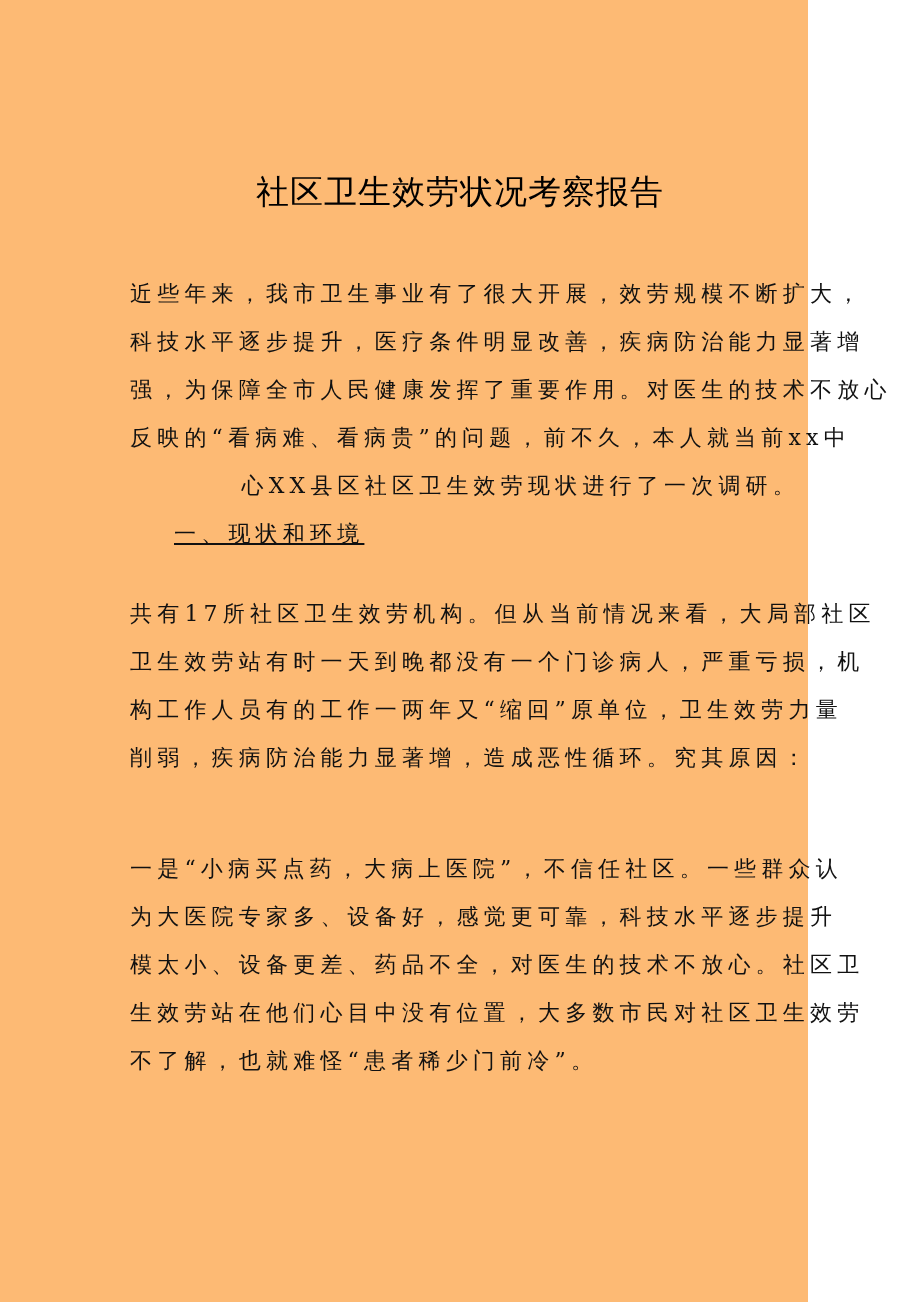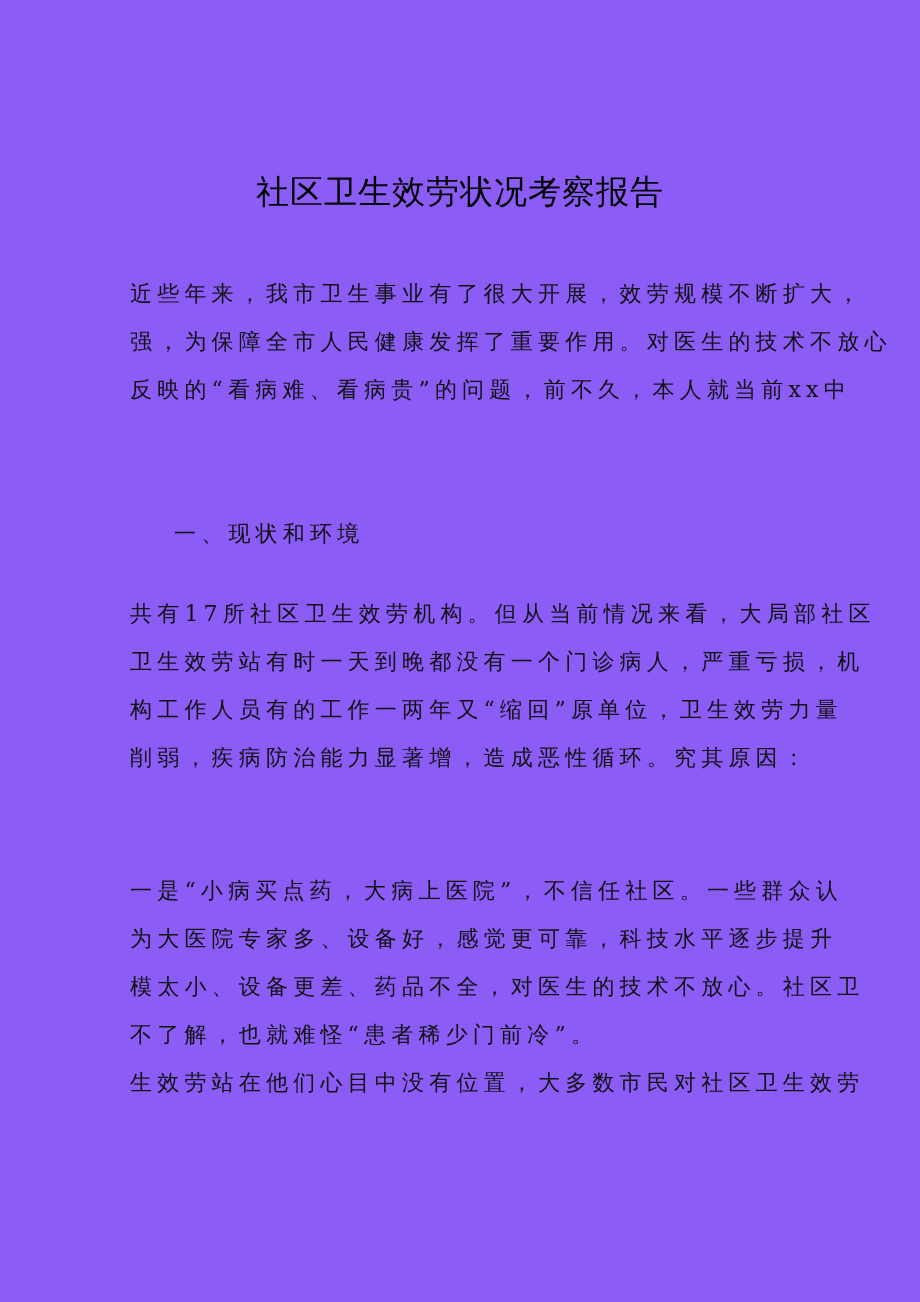--- a/index.html
+++ b/index.html
@@ -12,23 +12,23 @@
       height: 1302px;
       position: relative;
       overflow: hidden;
       font-family: "DejaVu Serif", "Liberation Serif", serif;
       color: #111111;
     }
     .page {
       position: absolute;
       left: 0;
       top: 0;
-      width: 920px;
+      width: 808px;
       height: 1302px;
-      background: #8b5cf6;
+      background: #fdba74;
     }
     .doc-title {
       position: absolute;
       left: 0;
       top: 170px;
       width: 920px;
       text-align: center;
       font-family: "DejaVu Sans", "Liberation Sans", sans-serif;
       font-size: 33px;
       line-height: 44px;
@@ -49,49 +49,51 @@
       line-height: 48px;
       font-size: 22px;
       letter-spacing: 5.2px;
       white-space: nowrap;
       color: #111111;
     }
     .heading-line {
       padding-left: 44px;
     }
     #p1 { top: 270px; text-align: right; }
-    #h1 { top: 510px; }
+    #h1 { top: 510px; text-decoration: underline; }
     #p2 { top: 590px; }
-    #p3 { top: 867px; }
+    #p3 { top: 845px; }
   </style>
 </head>
 <body>
 
 <div class="page">
 
   <h1 class="doc-title">社区卫生效劳状况考察报告</h1>
 
   <div class="block" id="p1">
     <span class="line">近些年来，我市卫生事业有了很大开展，效劳规模不断扩大，</span>
+    <span class="line">科技水平逐步提升，医疗条件明显改善，疾病防治能力显著增</span>
     <span class="line">强，为保障全市人民健康发挥了重要作用。对医生的技术不放心</span>
     <span class="line">反映的“看病难、看病贵”的问题，前不久，本人就当前xx中</span>
+    <span class="line">心XX县区社区卫生效劳现状进行了一次调研。</span>
   </div>
 
   <div class="block" id="h1">
     <span class="line heading-line">一、现状和环境</span>
   </div>
 
   <div class="block" id="p2">
     <span class="line">共有17所社区卫生效劳机构。但从当前情况来看，大局部社区</span>
     <span class="line">卫生效劳站有时一天到晚都没有一个门诊病人，严重亏损，机</span>
     <span class="line">构工作人员有的工作一两年又“缩回”原单位，卫生效劳力量</span>
     <span class="line">削弱，疾病防治能力显著增，造成恶性循环。究其原因：</span>
   </div>
 
   <div class="block" id="p3">
     <span class="line">一是“小病买点药，大病上医院”，不信任社区。一些群众认</span>
     <span class="line">为大医院专家多、设备好，感觉更可靠，科技水平逐步提升</span>
     <span class="line">模太小、设备更差、药品不全，对医生的技术不放心。社区卫</span>
+    <span class="line">生效劳站在他们心目中没有位置，大多数市民对社区卫生效劳</span>
     <span class="line">不了解，也就难怪“患者稀少门前冷”。</span>
-    <span class="line">生效劳站在他们心目中没有位置，大多数市民对社区卫生效劳</span>
   </div>
 
 </div>
 
 </body></html>

